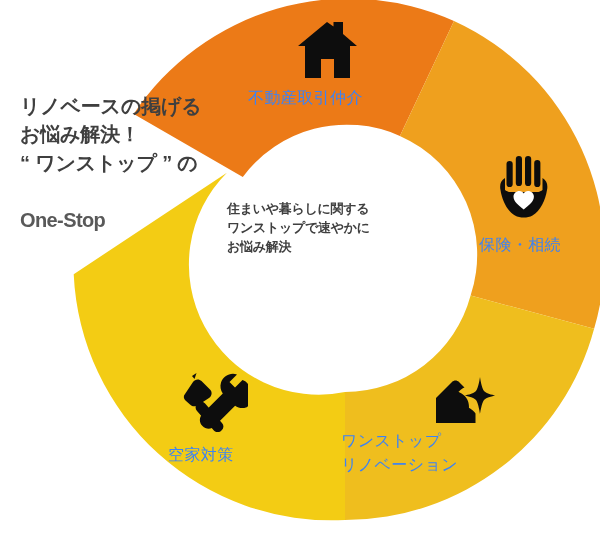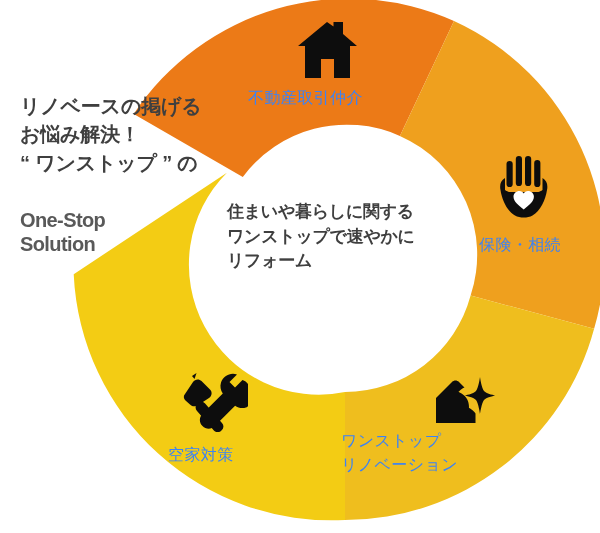--- a/index.html
+++ b/index.html
@@ -38,21 +38,21 @@
     letter-spacing:-0.6px;
   }
 
   
   .center-copy{
     position:absolute;
     left:227px; top:200px;
     width:215px;
     color:#3f3f3f;
     font-weight:bold;
-    font-size:17px;
+    font-size:13px;
     line-height:1.45;
     letter-spacing:-0.3px;
   }
   .center-copy .para2{}
   .center-copy div{white-space:nowrap;}
 
   
   .seg-label{
     position:absolute;
     color:#3b82f6;
@@ -153,26 +153,25 @@
     <div>リノベーション</div>
   </div>
 
   <div class="seg-label" id="label-vacant">
     <div>空家対策</div>
   </div>
 
   <div class="center-copy">
     <div>住まいや暮らしに関する</div>
     <div class="para2">ワンストップで速やかに</div>
-    <div>リフォーム</div>
+    <div>お悩み解決</div>
   </div>
 
   <div class="left-block">
     <div class="lead-line">リノベースの掲げる</div>
     <div class="lead-line">お悩み解決！</div>
     <div class="lead-line">“ ワンストップ ” の</div>
     <div class="bigtitle">
       <div>One-Stop</div>
-      <div>Solution</div>
     </div>
   </div>
 
 </div>
 
 </body></html>

